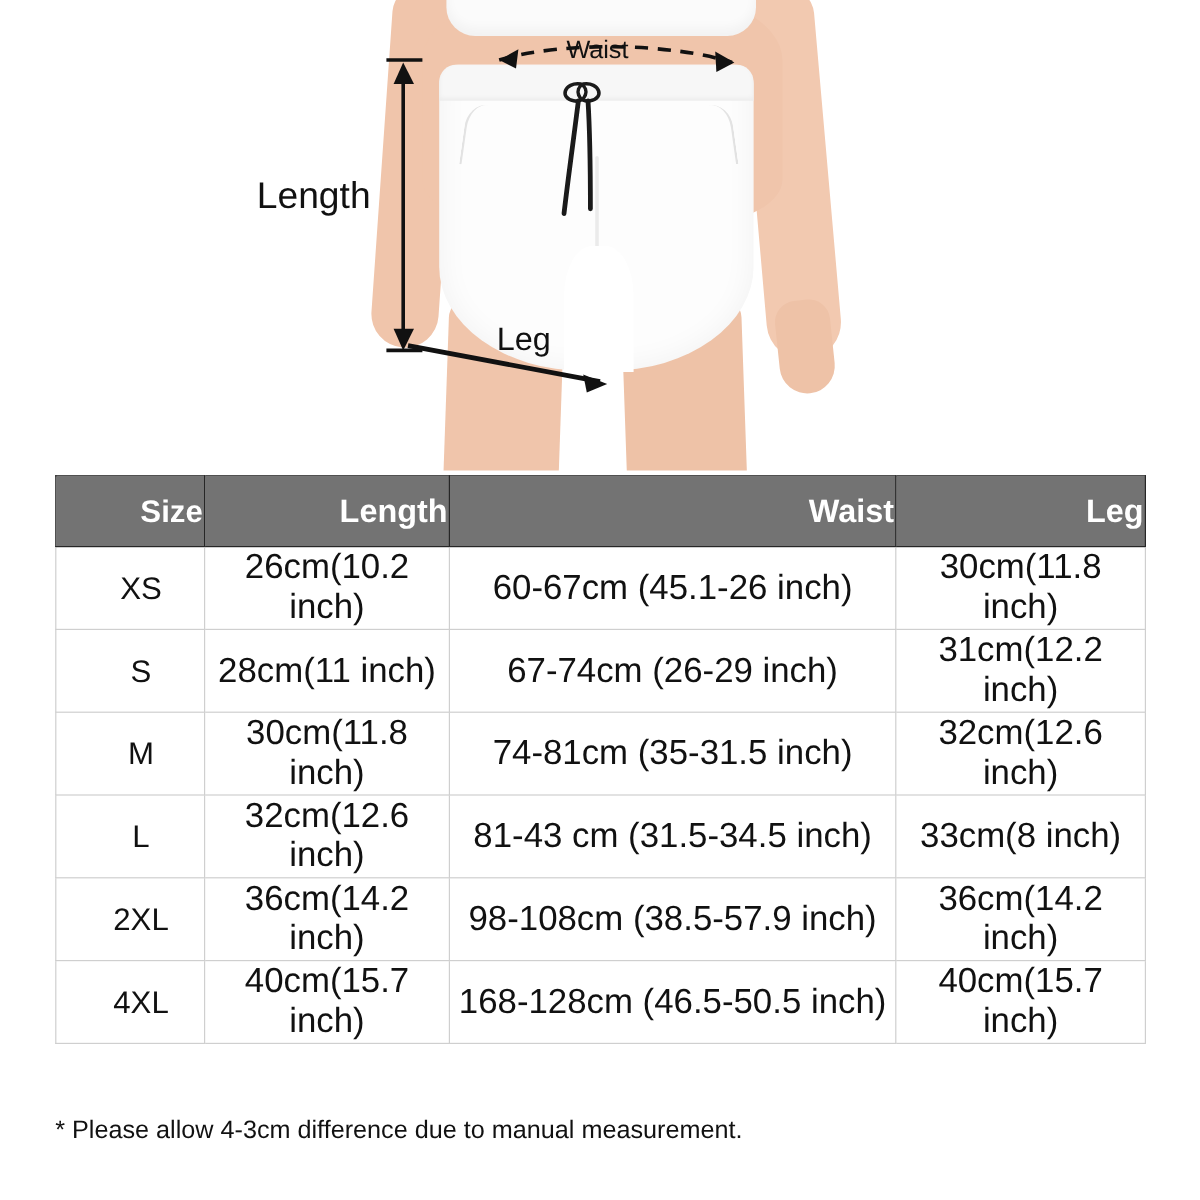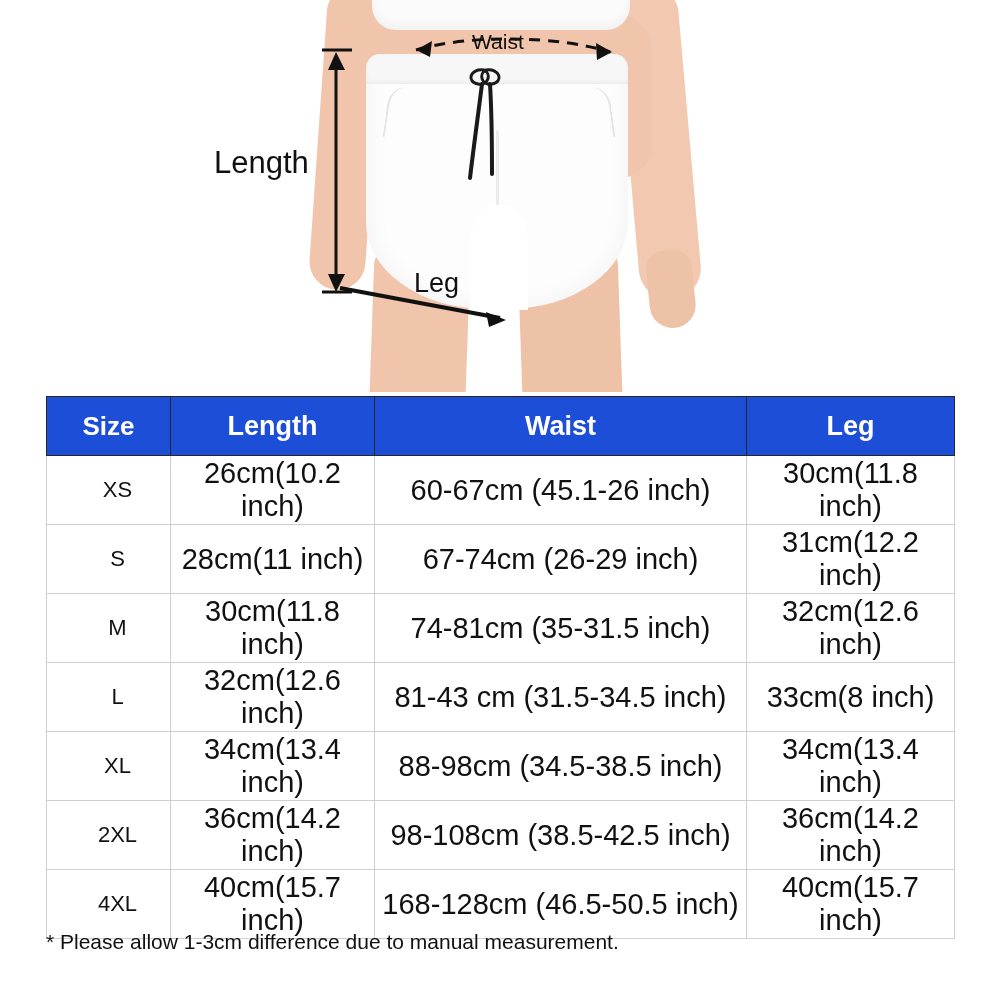--- a/index.html
+++ b/index.html
@@ -206,42 +206,43 @@
     table-layout: fixed;
   }
   table.size-table th,
   table.size-table td {
     border: 1px solid #cfcfcf;
     text-align: center;
     color: #111;
     font-family: "Liberation Sans", sans-serif;
   }
   table.size-table thead th {
-    background: #1d4ed8;
+    background: #737373;
     color: #ffffff;
     border: 1px solid #262626;
     height: 56px;
     font-weight: bold;
+    text-align: right;
   }
   .col-size  { width: 124px; }
   .col-len   { width: 204px; }
   .col-waist { width: 372px; }
   .col-leg   { width: 208px; }
 
   thead th.h-size  { font-size: 26px; }
   thead th.h-len   { font-size: 27px; }
   thead th.h-waist { font-size: 27px; }
   thead th.h-leg   { font-size: 27px; }
 
   tbody td {
     height: 60px;
     font-size: 29px;
     background: #ffffff;
   }
-  tbody td.c-size { font-size: 22px; padding-left: 19px; }
+  tbody td.c-size { font-size: 26px; padding-left: 19px; }
 
   .footnote {
     position: absolute;
     left: 46px;
     top: 930px;
     font-size: 21px;
     color: #111;
     font-family: "Liberation Sans", sans-serif;
   }
 </style>
@@ -328,34 +329,28 @@
         <td>74-81cm (35-31.5 inch)</td>
         <td>32cm(12.6 inch)</td>
       </tr>
       <tr>
         <td class="c-size">L</td>
         <td>32cm(12.6 inch)</td>
         <td>81-43 cm (31.5-34.5 inch)</td>
         <td>33cm(8 inch)</td>
       </tr>
       <tr>
-        <td class="c-size">XL</td>
-        <td>34cm(13.4 inch)</td>
-        <td>88-98cm (34.5-38.5 inch)</td>
-        <td>34cm(13.4 inch)</td>
-      </tr>
-      <tr>
         <td class="c-size">2XL</td>
         <td>36cm(14.2 inch)</td>
-        <td>98-108cm (38.5-42.5 inch)</td>
+        <td>98-108cm (38.5-57.9 inch)</td>
         <td>36cm(14.2 inch)</td>
       </tr>
       <tr>
         <td class="c-size">4XL</td>
         <td>40cm(15.7 inch)</td>
         <td>168-128cm (46.5-50.5 inch)</td>
         <td>40cm(15.7 inch)</td>
       </tr>
     </tbody>
   </table>
 </div>
 
-<div class="footnote">* Please allow 1-3cm difference due to manual measurement.</div>
+<div class="footnote">* Please allow 4-3cm difference due to manual measurement.</div>
 
 </body></html>

